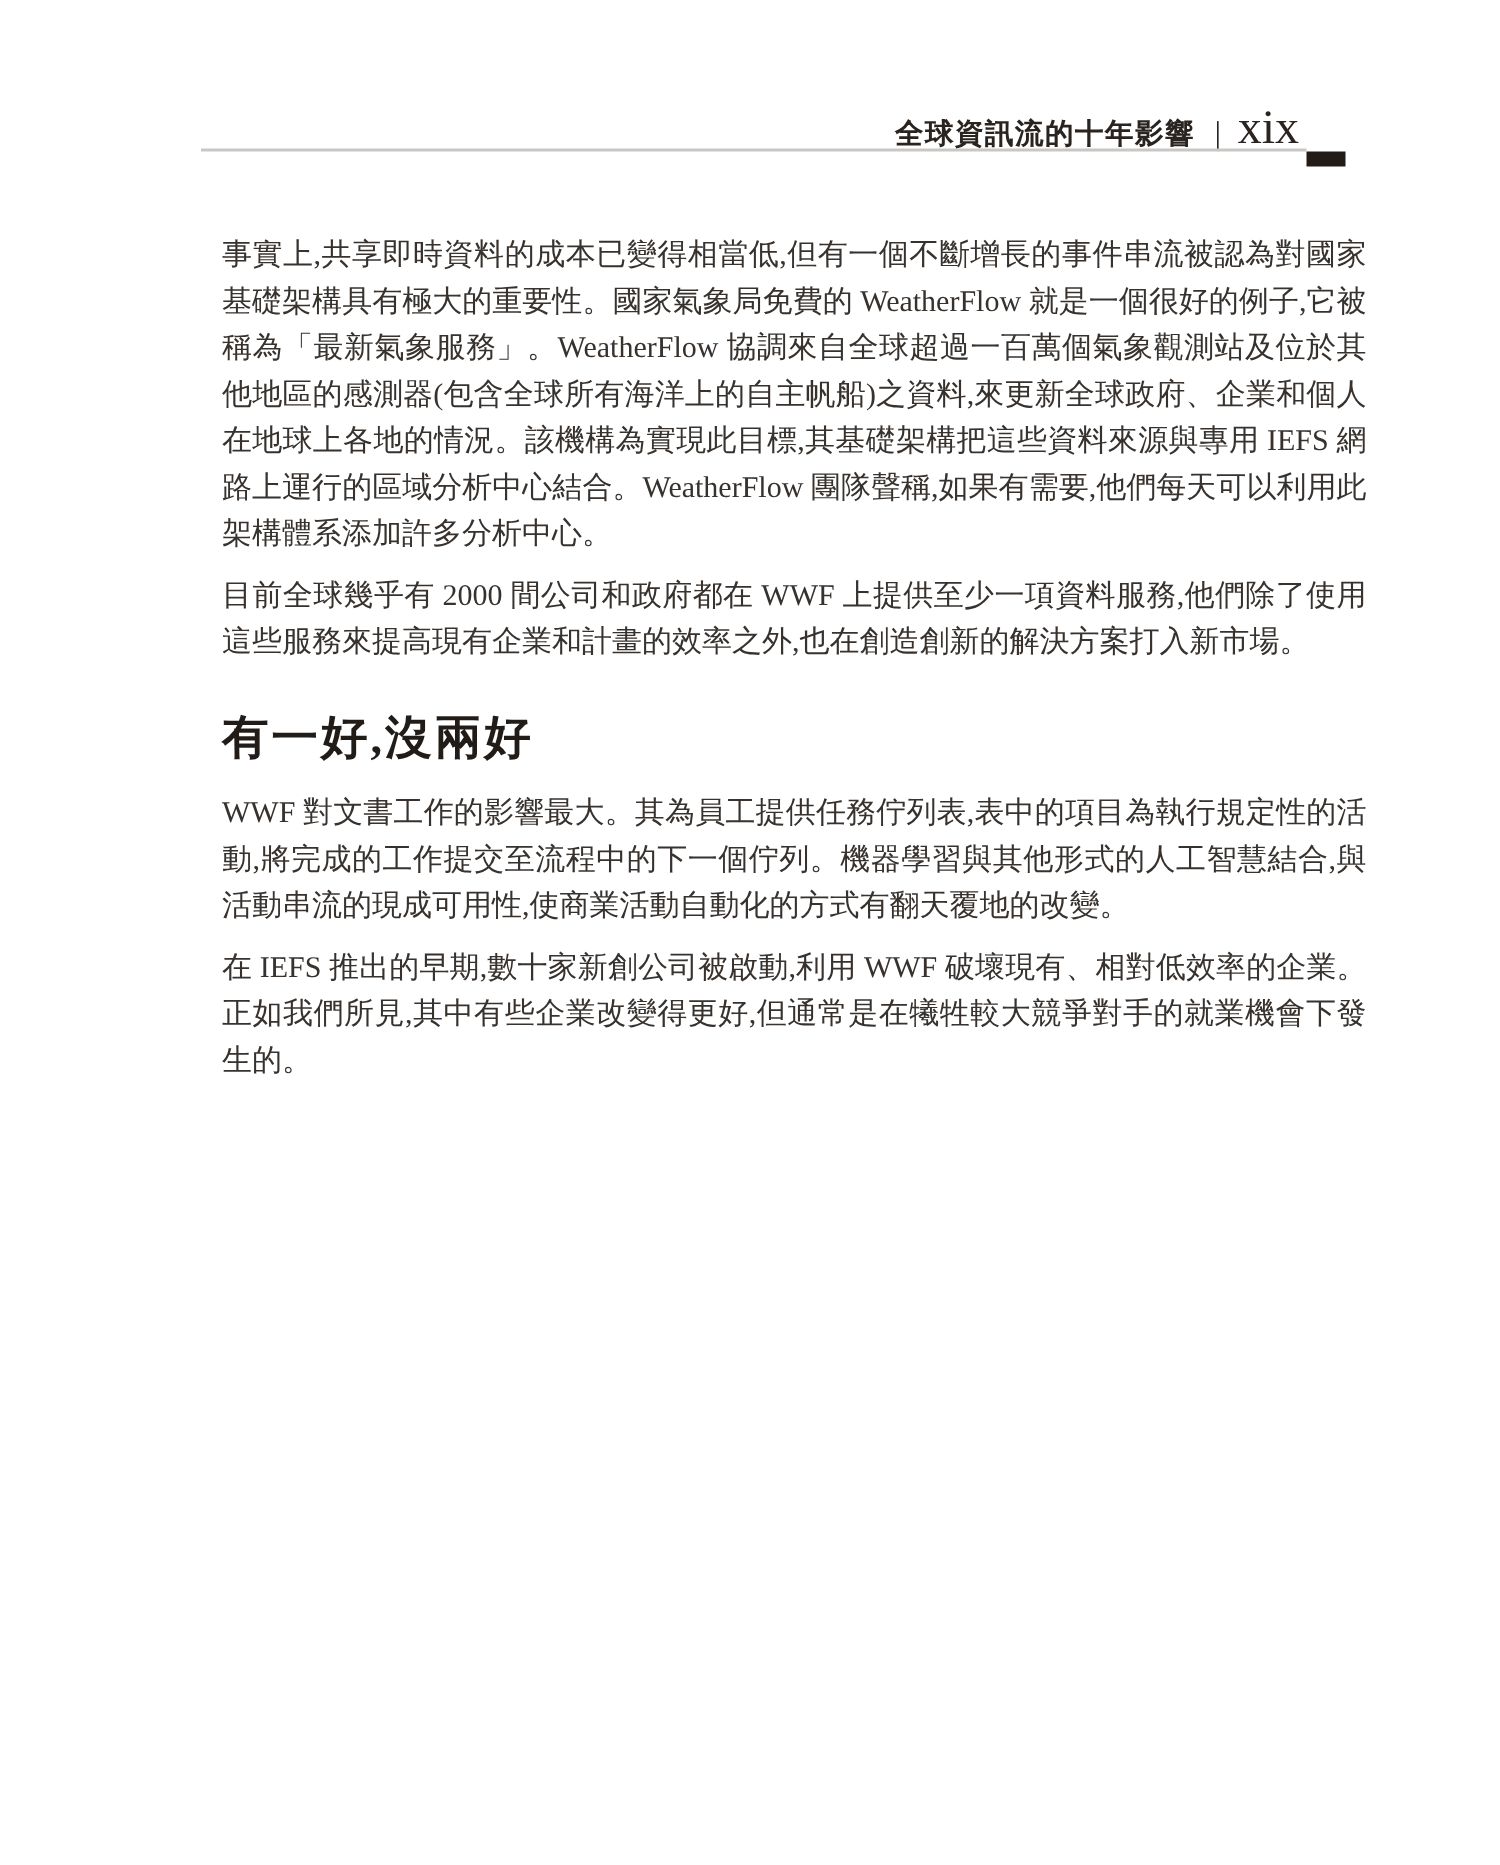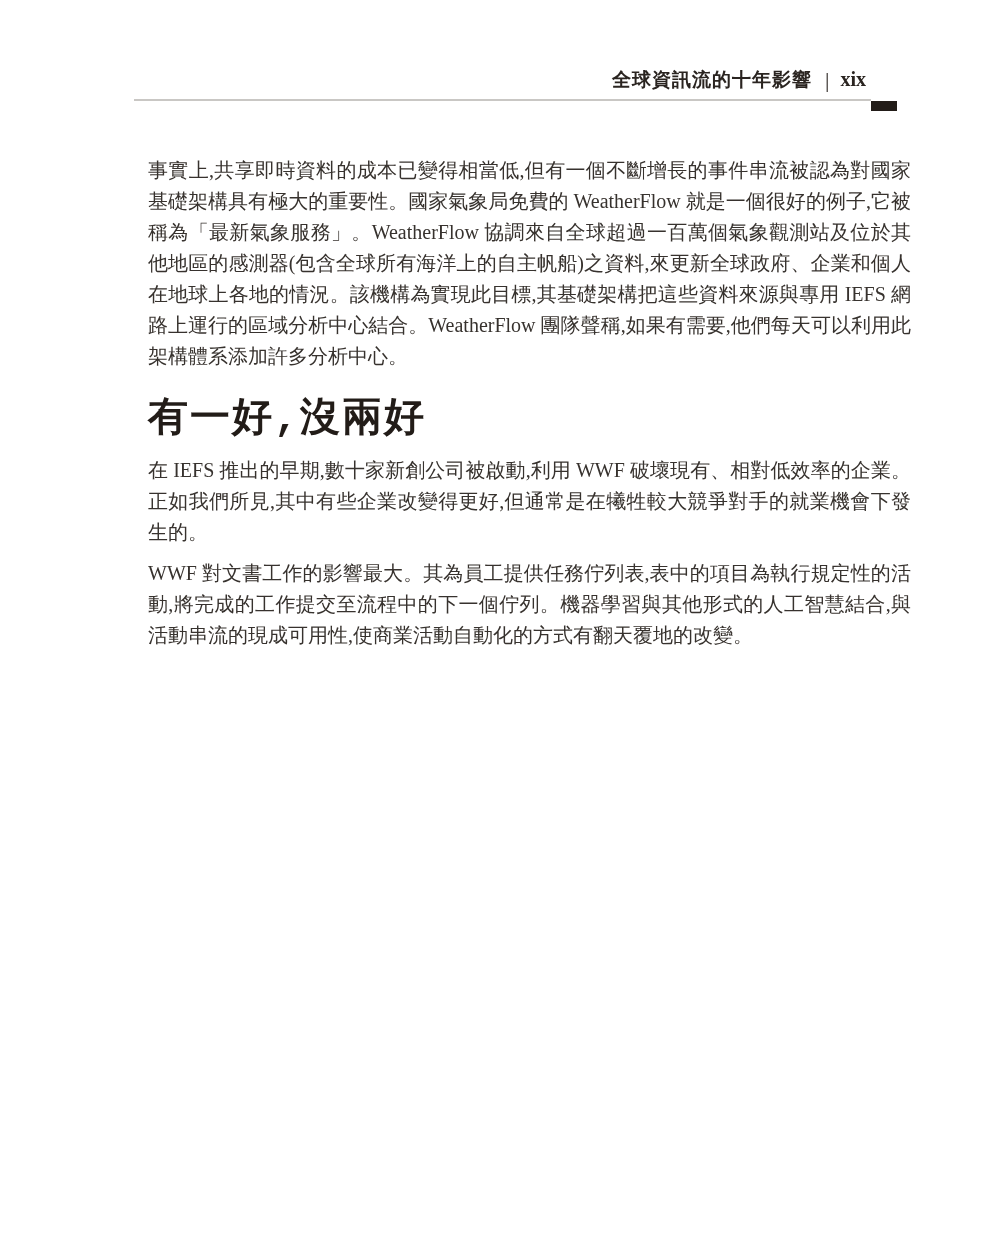--- a/index.html
+++ b/index.html
@@ -44,22 +44,22 @@
   .header-sep {
     font-family: "Liberation Serif", "DejaVu Serif", serif;
     font-weight: 400;
     font-size: 22px;
     margin: 0 11px 0 13px;
     position: relative;
     top: 1px;
   }
   .page-number {
     font-family: "Liberation Serif", "DejaVu Serif", serif;
-    font-weight: 700;
-    font-size: 20px;
+    font-weight: 400;
+    font-size: 32px;
   }
   .header-rule {
     position: absolute;
     left: 134px;
     top: 94px;
     width: 737px;
     height: 2px;
     background: var(--rule, #c9c7c4);
   }
   .corner-tab {
@@ -82,43 +82,44 @@
     margin: 0 0 10px 0;
     font-family: "Liberation Serif", "DejaVu Serif", serif;
     font-size: 20px;
     line-height: 31px;
     text-align: justify;
     text-justify: inter-ideograph;
     color: var(--body-text, #37322e);
   }
   .section-heading {
     margin: 28px 0 15px 0;
-    font-family: Liberation Mono, monospace;
+    font-family: Liberation Serif, serif;
     font-weight: 800;
-    font-size: 40px;
+    font-size: 31px;
     line-height: 40px;
     letter-spacing: 2px;
     color: var(--heading-text, #221c18);
   }
 </style>
 </head>
 <body>
 
 <div class="page">
 
   <div class="header-text">
     <span class="running-title">全球資訊流的十年影響</span>
     <span class="header-sep">|</span>
     <span class="page-number">xix</span>
   </div>
   <div class="header-rule"></div>
   <div class="corner-tab"></div>
 
   <main class="content">
     <p>事實上,共享即時資料的成本已變得相當低,但有一個不斷增長的事件串流被認為對國家基礎架構具有極大的重要性。國家氣象局免費的 WeatherFlow 就是一個很好的例子,它被稱為「最新氣象服務」。WeatherFlow 協調來自全球超過一百萬個氣象觀測站及位於其他地區的感測器(包含全球所有海洋上的自主帆船)之資料,來更新全球政府、企業和個人在地球上各地的情況。該機構為實現此目標,其基礎架構把這些資料來源與專用 IEFS 網路上運行的區域分析中心結合。WeatherFlow 團隊聲稱,如果有需要,他們每天可以利用此架構體系添加許多分析中心。</p>
+    <p>目前全球幾乎有 2000 間公司和政府都在 WWF 上提供至少一項資料服務,他們除了使用這些服務來提高現有企業和計畫的效率之外,也在創造創新的解決方案打入新市場。</p>
 
     <h1 class="section-heading">有一好,沒兩好</h1>
 
+    <p>WWF 對文書工作的影響最大。其為員工提供任務佇列表,表中的項目為執行規定性的活動,將完成的工作提交至流程中的下一個佇列。機器學習與其他形式的人工智慧結合,與活動串流的現成可用性,使商業活動自動化的方式有翻天覆地的改變。</p>
     <p>在 IEFS 推出的早期,數十家新創公司被啟動,利用 WWF 破壞現有、相對低效率的企業。正如我們所見,其中有些企業改變得更好,但通常是在犧牲較大競爭對手的就業機會下發生的。</p>
-    <p>WWF 對文書工作的影響最大。其為員工提供任務佇列表,表中的項目為執行規定性的活動,將完成的工作提交至流程中的下一個佇列。機器學習與其他形式的人工智慧結合,與活動串流的現成可用性,使商業活動自動化的方式有翻天覆地的改變。</p>
   </main>
 
 </div>
 
 </body></html>

